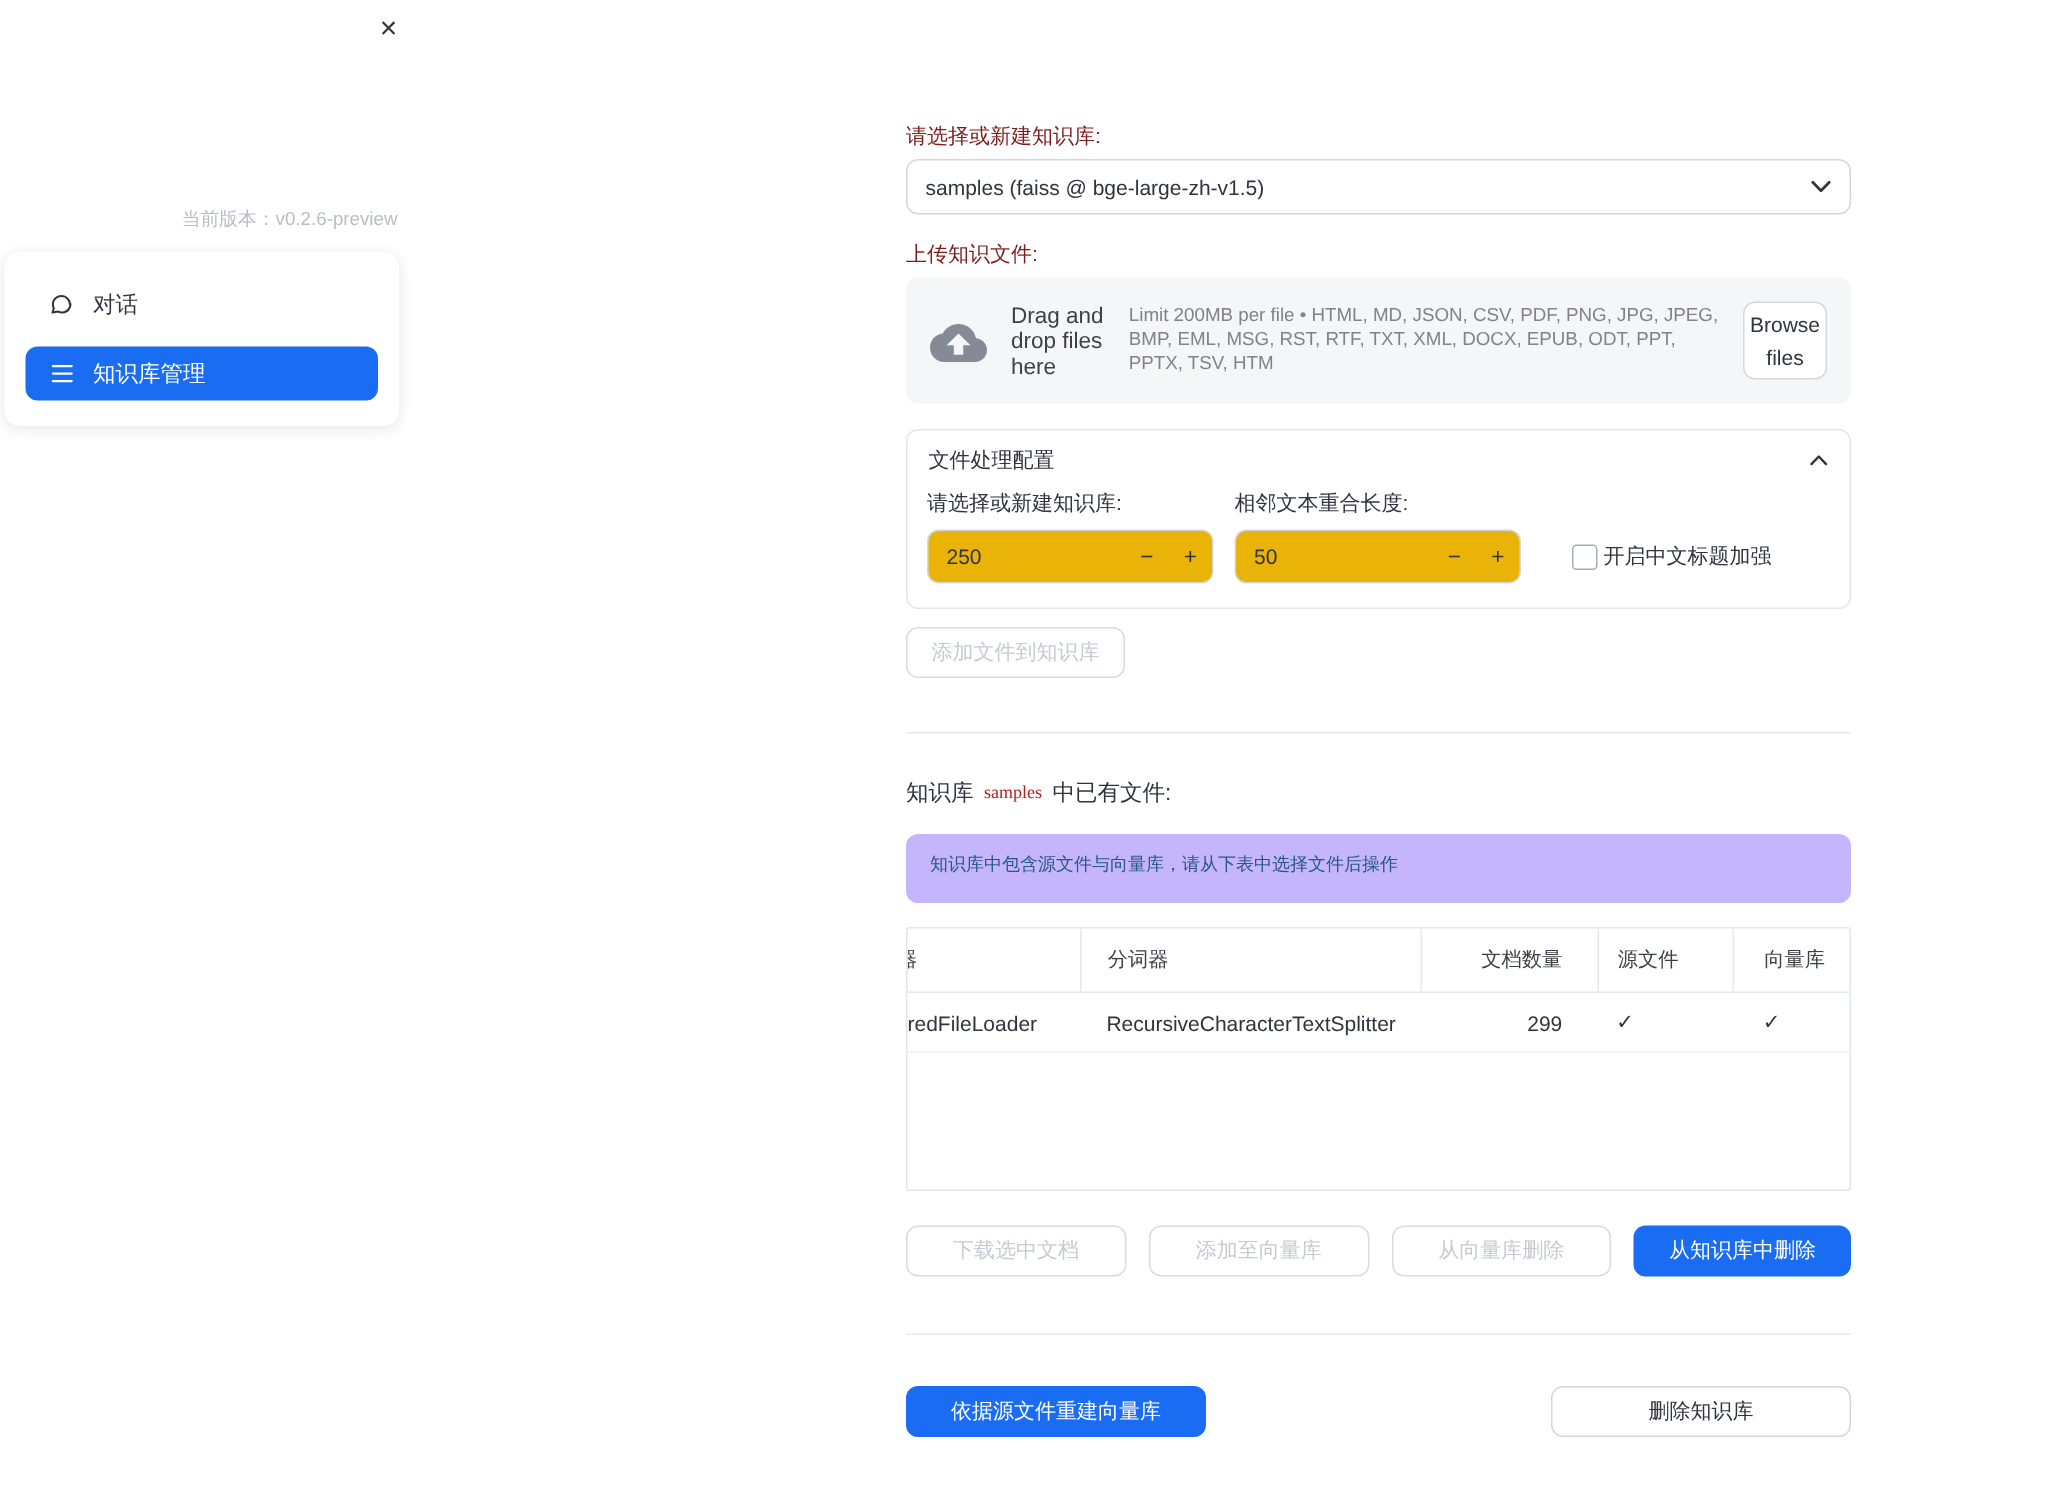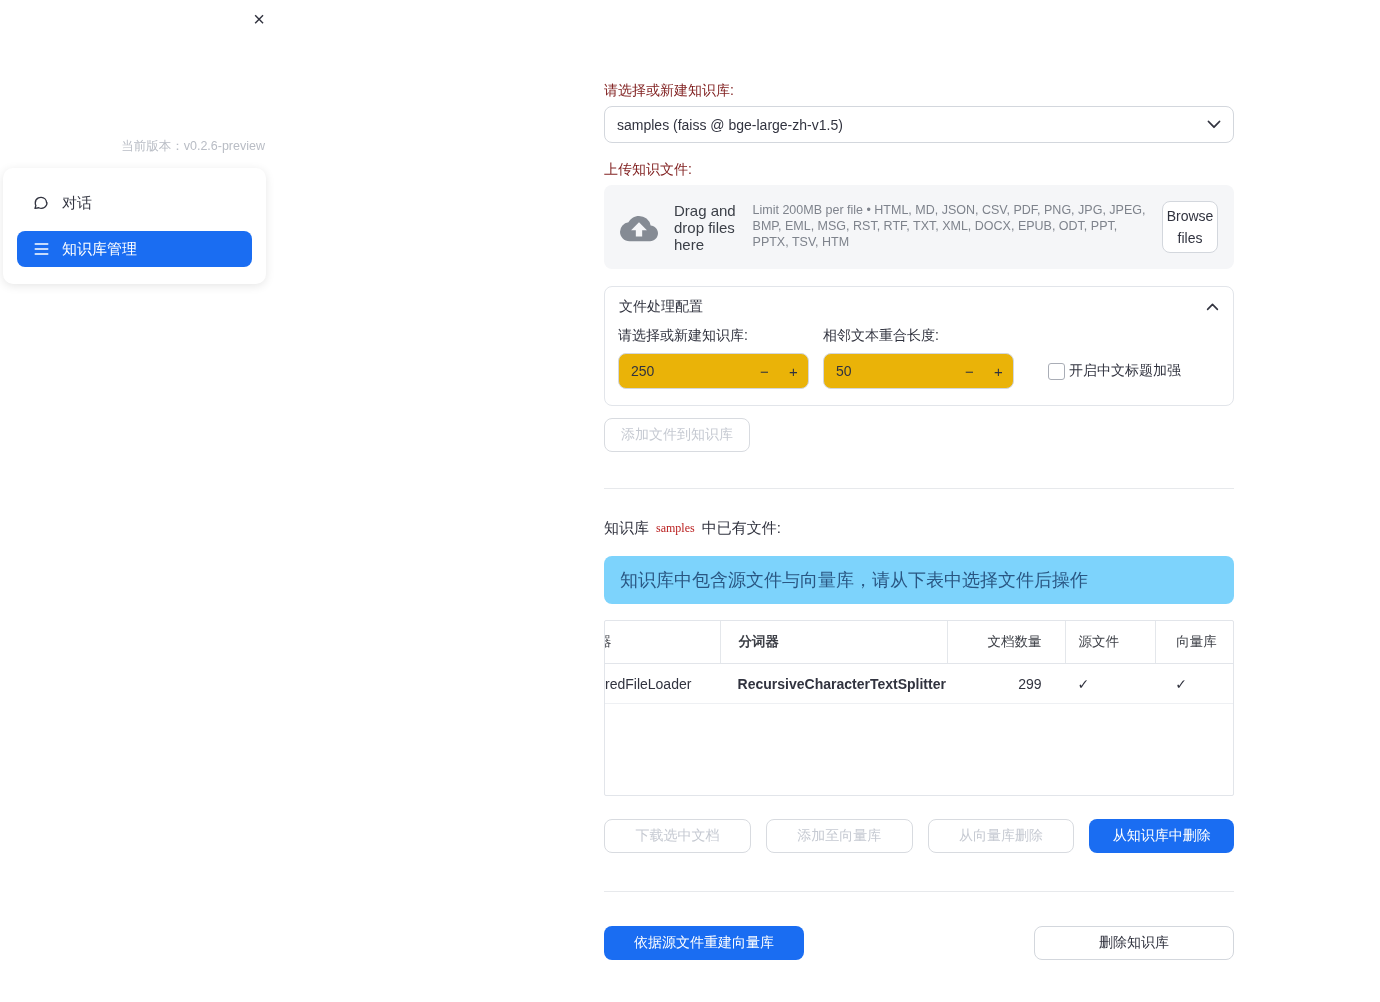--- a/index.html
+++ b/index.html
@@ -48,30 +48,30 @@
   .btn.primary { background:#1a6df2; border:none; color:#fff; }
   .add-btn { margin-top:12px; height:34px; padding:0 16px; }
 
   .divider { border-top:1px solid #e7e9ec; }
   .divider.d1 { margin-top:36px; }
   .divider.d2 { margin-top:38px; }
 
   .kb-line { margin-top:30px; font-size:15px; display:flex; align-items:center; gap:7px; }
   .kb-code { font-family:Liberation Serif, serif; font-size:12px; color:#b91c1c; }
 
-  .info-box { margin-top:18px; min-height:46px; background:#7dd3fc; border-radius:8px; display:flex; align-items:flex-start; padding:12px 16px; font-size:18px; color:#2a5783; }
+  .info-box { margin-top:18px; min-height:46px; background:#c4b5fd; border-radius:8px; display:flex; align-items:flex-start; padding:12px 16px; font-size:12px; color:#2a5783; }
 
   .table { margin-top:16px; width:630px; height:176px; border:1px solid #e2e5ea; border-radius:2px; background:#fff; overflow:hidden; }
   .t-row { display:flex; width:100%; }
   .t-head { height:43px; border-bottom:1px solid #e2e5ea; }
   .t-data { height:40px; border-bottom:1px solid #eef0f3; }
   .t-cell { display:flex; align-items:center; font-size:13.5px; overflow:hidden; white-space:nowrap; }
   .t-head .t-cell { color:#3c3f46; }
   .c1 { width:115px; padding-left:0; }
-  .c2 { width:228px; padding-left:18px;font-weight:bold; }
+  .c2 { width:228px; padding-left:18px; }
   .c3 { width:119px; justify-content:flex-end; padding-right:24px; }
   .c4 { width:90px; padding-left:12px; }
   .c5 { width:78px; padding-left:20px; }
   .t-head .c2, .t-head .c3, .t-head .c4, .t-head .c5 { border-left:1px solid #e4e7eb; }
   .clipped { margin-left:-7px; }
   .t-data .t-cell { font-size:14px; }
 
   .action-row { margin-top:23px; display:flex; gap:15px; }
   .action-row .btn { flex:1; height:34px; }
 

